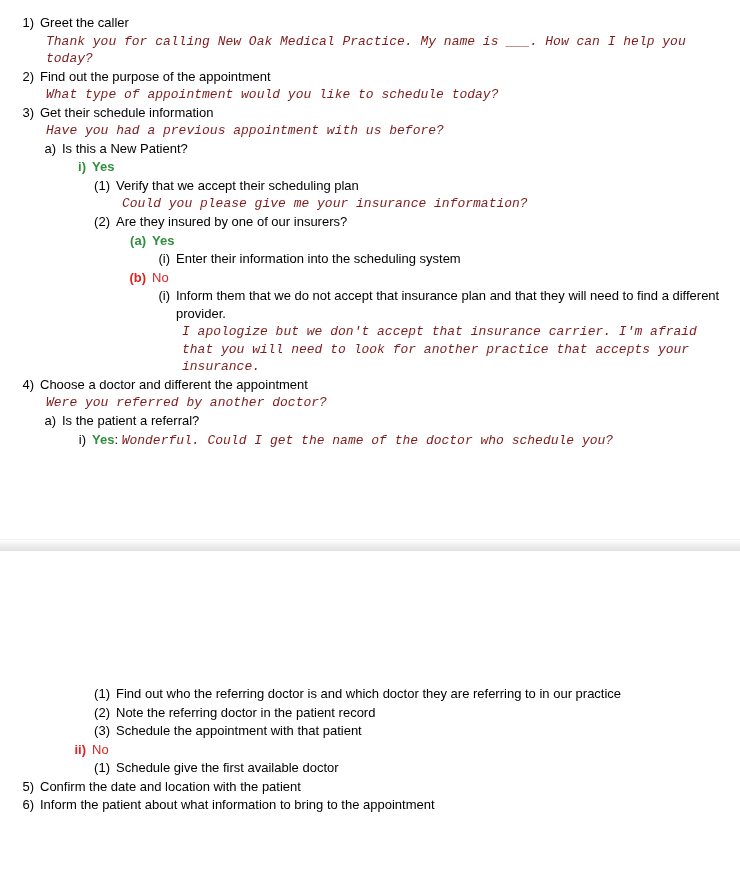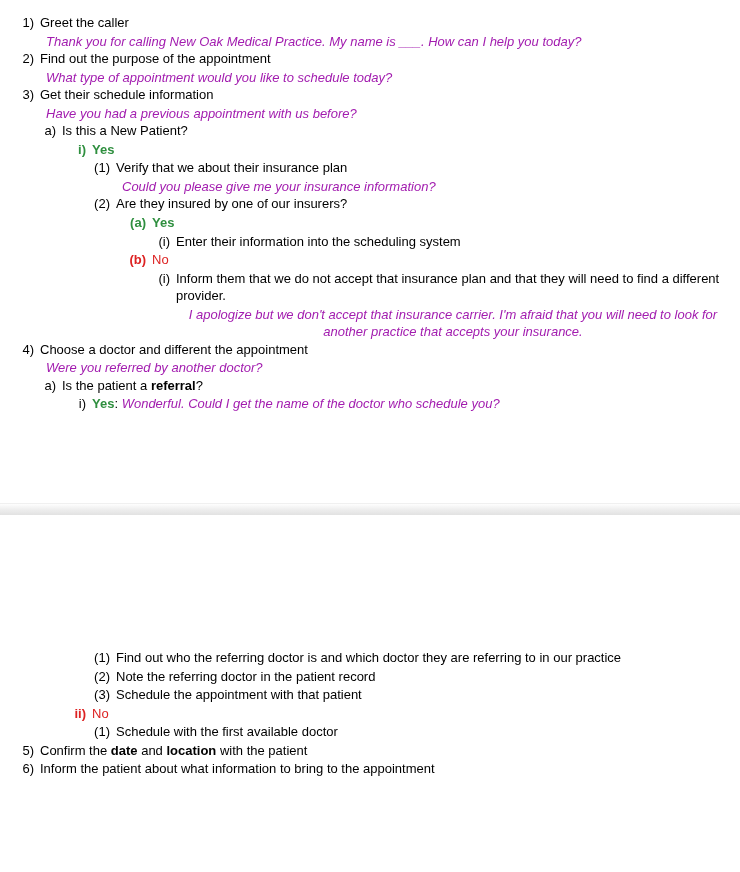--- a/index.html
+++ b/index.html
@@ -38,27 +38,27 @@
     .level-1 > .lbl { width: 24px; }
     .level-2 > .lbl { width: 46px; }
     .level-3 > .lbl { width: 76px; }
     .level-4 > .lbl { width: 100px; }
     .level-5 > .lbl { width: 136px; }
     .level-6 > .lbl { width: 160px; }
 
     
     .indent-1c { padding-left: 30px; }
     .indent-4c { padding-left: 106px; }
-    .indent-6c { padding-left: 166px; text-align: center; }
+    .indent-6c { padding-left: 166px; }
 
-    .prompt { color: #a21caf; font-style: italic; }
+    .prompt { color: #7f1d1d; font-style: italic; font-family: Liberation Mono, monospace; }
     .yes-green { color: #2f8f3f; font-weight: bold; }
     .no-red { color: #d22; font-weight: normal; }
     .bold { font-weight: bold; }
-    .b { font-weight: bold; }
+    .b { font-weight: normal; }
   </style>
 </head>
 <body>
 
 <div class="page">
 
   <div class="row level-1">
     <div class="lbl">1)</div>
     <div class="content">Greet the caller</div>
   </div>
@@ -81,21 +81,21 @@
     <div class="content">Is this a New Patient?</div>
   </div>
 
   <div class="row level-3">
     <div class="lbl bold yes-green">i)</div>
     <div class="content yes-green">Yes</div>
   </div>
 
   <div class="row level-4">
     <div class="lbl">(1)</div>
-    <div class="content">Verify that we about their insurance plan</div>
+    <div class="content">Verify that we accept their scheduling plan</div>
   </div>
   <div class="indent-4c prompt">Could you please give me your insurance information?</div>
 
   <div class="row level-4">
     <div class="lbl">(2)</div>
     <div class="content">Are they insured by one of our insurers?</div>
   </div>
 
   <div class="row level-5">
     <div class="lbl bold yes-green">(a)</div>
@@ -156,21 +156,21 @@
     <div class="content">Schedule the appointment with that patient</div>
   </div>
 
   <div class="row level-3">
     <div class="lbl bold no-red">ii)</div>
     <div class="content no-red">No</div>
   </div>
 
   <div class="row level-4">
     <div class="lbl">(1)</div>
-    <div class="content">Schedule with the first available doctor</div>
+    <div class="content">Schedule give the first available doctor</div>
   </div>
 
   <div class="row level-1">
     <div class="lbl">5)</div>
     <div class="content"><span>Confirm the </span><span class="b">date</span><span> and </span><span class="b">location</span><span> with the patient</span></div>
   </div>
 
   <div class="row level-1">
     <div class="lbl">6)</div>
     <div class="content">Inform the patient about what information to bring to the appointment</div>

